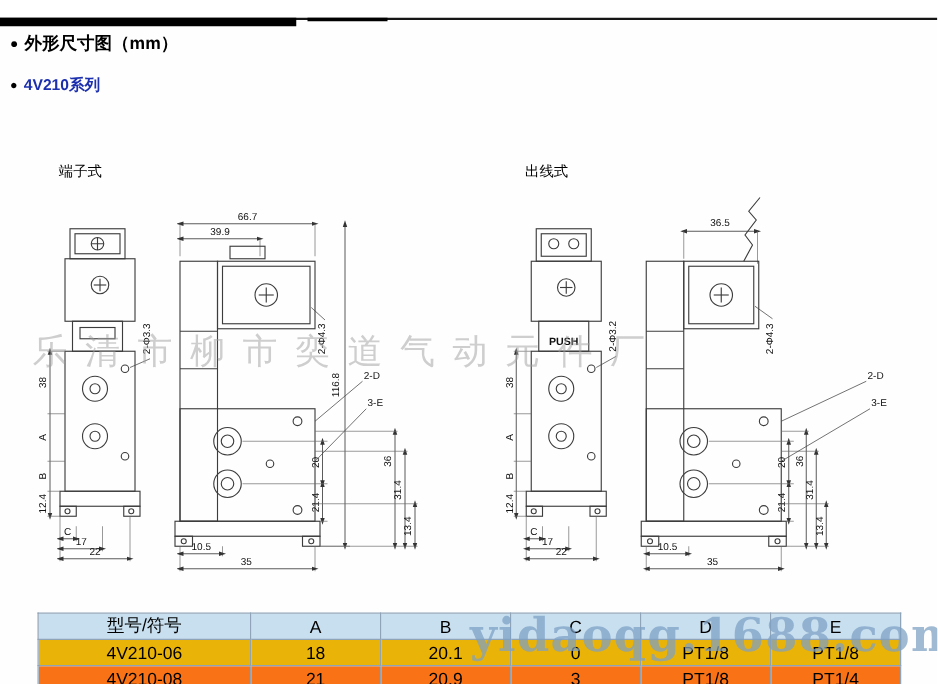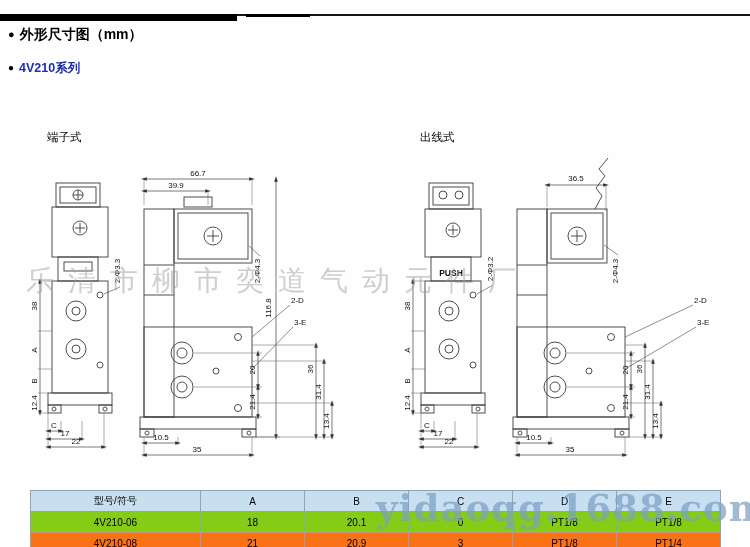--- a/index.html
+++ b/index.html
@@ -19,24 +19,24 @@
   svg rect,svg circle,svg line,svg polyline{fill:none;stroke:#3c3c3c;stroke-width:0.9;}
   svg line.dim{stroke:#444;stroke-width:0.7;marker-start:url(#ar);marker-end:url(#ar);}
   svg line.ext{stroke:#6a6a6a;stroke-width:0.55;}
   svg line.ldr{stroke:#444;stroke-width:0.6;}
   .wm1{position:absolute;left:26px;top:248px;width:706px;font-size:28px;letter-spacing:14px;
        color:#9f9f9f;opacity:.5;white-space:nowrap;z-index:6;pointer-events:none;
        font-family:Liberation Sans, sans-serif;}
   .wm2{position:absolute;left:376px;top:472px;font-size:37px;font-weight:bold;color:#7da0c4;
        opacity:.72;letter-spacing:1px;z-index:6;pointer-events:none;font-family:"DejaVu Serif",serif;}
   table{position:absolute;left:30px;top:476px;width:690px;border-collapse:collapse;table-layout:fixed;}
-  th,td{border:1px solid #90a4b8;height:18px;font-size:10px;font-weight:normal;text-align:center;
+  th,td{border:1px solid #90a4b8;height:18px;font-size:14px;font-weight:normal;text-align:center;
         color:#000;padding:1px 2px;overflow:hidden;}
   thead tr{background:#c8dff0;}
-  tbody tr.r0{background:#84cc16;}
+  tbody tr.r0{background:#eab308;}
   tbody tr.r1{background:#f97316;}
   col.c0{width:170px;} col.cn{width:104px;}
 </style>
 </head>
 <body>
 
 <div id="page">
 
   <div class="topbar-thin"></div>
   <div class="topbar-thick"></div>

